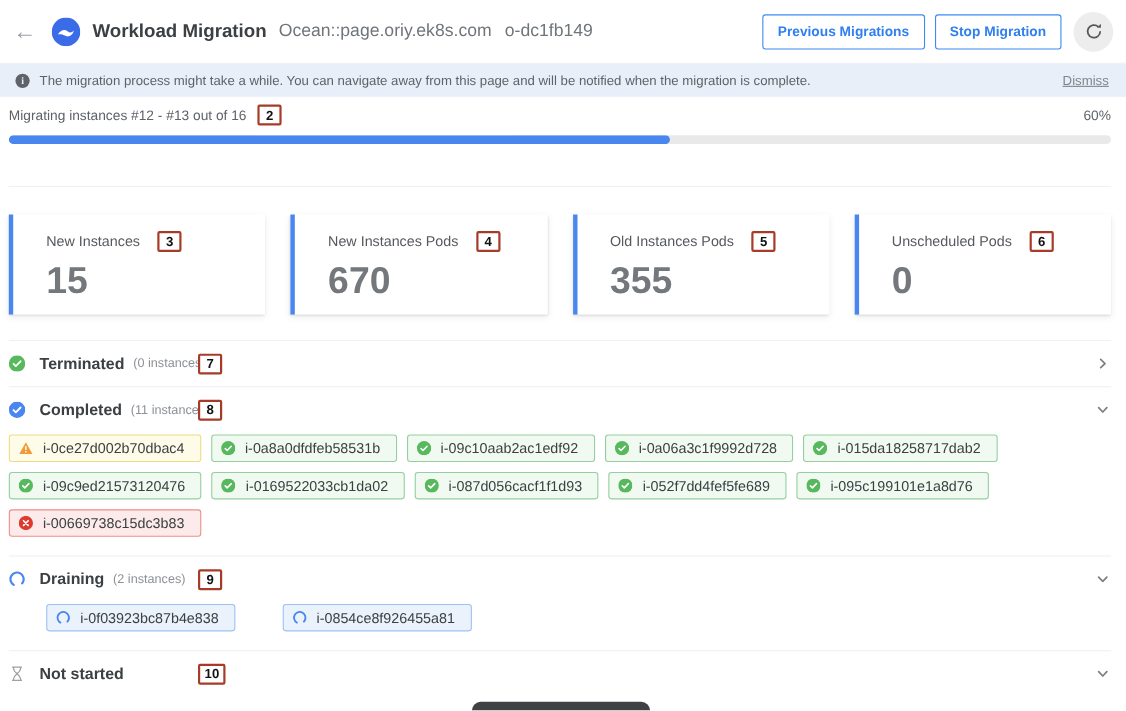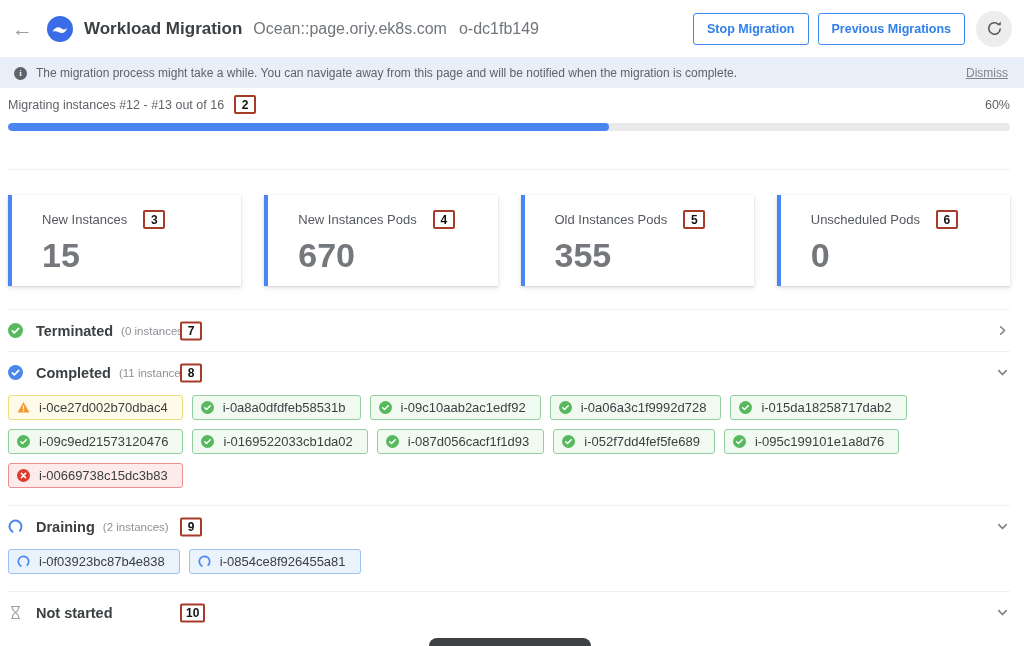--- a/index.html
+++ b/index.html
@@ -55,21 +55,21 @@
   .section-title { font-size:14.5px; font-weight:bold; color:#3c4043; margin-left:13px; }
   .section-count { font-size:11.5px; color:#8d9196; margin-left:8px; }
   .section-header .annot { position:absolute; left:172px; top:50%; transform:translateY(-50%); }
   .chevron { margin-left:auto; display:flex; }
 
   .chips { display:flex; flex-wrap:wrap; gap:9px 9px; padding:2px 0 17px 0; }
   .chip { display:inline-flex; align-items:center; height:25px; padding:0 14px 0 8px; border-radius:3px; border:1px solid; font-size:13px; gap:9px; }
   .chip-success   { background:#f1faf1; border-color:#94cfa0; color:#3c4043; }
   .chip-warning   { background:#fefbe8; border-color:#eedc83; color:#3c4043; }
   .chip-error     { background:#fcebea; border-color:#eb908a; color:#3c4043; }
-  .chip-draining  { background:#eaf2fc; border-color:#9cc1f5; color:#3c4043; }
+  .chip-draining  { background:#eaf2fc; border-color:#9cc1f5; color:#3c4043;margin-left:34px; }
 
   .icon13 { width:13px; height:13px; flex:0 0 13px; }
   .icon15 { width:15px; height:15px; flex:0 0 15px; }
 
   .bottom-bar { position:absolute; left:429px; bottom:0; width:162px; height:8px; background:#3f4144; border-radius:9px 9px 0 0; }
 </style>
 </head>
 <body>
 
 <svg width="0" height="0" style="position:absolute">
@@ -107,22 +107,22 @@
   <svg class="logo" viewBox="0 0 24 24">
     <circle cx="12" cy="12" r="12" fill="#3b6ce8"></circle>
     <path d="M5.2 14.2c2.2-3.8 5.6-4.8 8.1-2.7 1.8 1.5 3.6 1.3 5.3-.6-.9 4.1-4.6 6-7.7 4.2-2-1.2-3.9-1.2-5.7-.9z" fill="#fff"></path>
   </svg>
   <span class="page-title">Workload Migration</span>
   <span class="page-subtitle">
     <span>Ocean::page.oriy.ek8s.com</span>
     <span>o-dc1fb149</span>
   </span>
   <span class="header-spacer"></span>
+  <button class="hbtn">Previous Migrations</button>
   <button class="hbtn">Stop Migration</button>
-  <button class="hbtn">Previous Migrations</button>
   <button class="refresh-btn">
     <svg width="17" height="17" viewBox="0 0 16 16">
       <path d="M13.4 8a5.4 5.4 0 1 1-1.7-3.95" fill="none" stroke="#55585c" stroke-width="1.5"></path>
       <path d="M13.9 1.5v3.4h-3.4z" fill="#55585c"></path>
     </svg>
   </button>
 </div>
 
 <div class="banner">
   <span class="info-icon">i</span>

